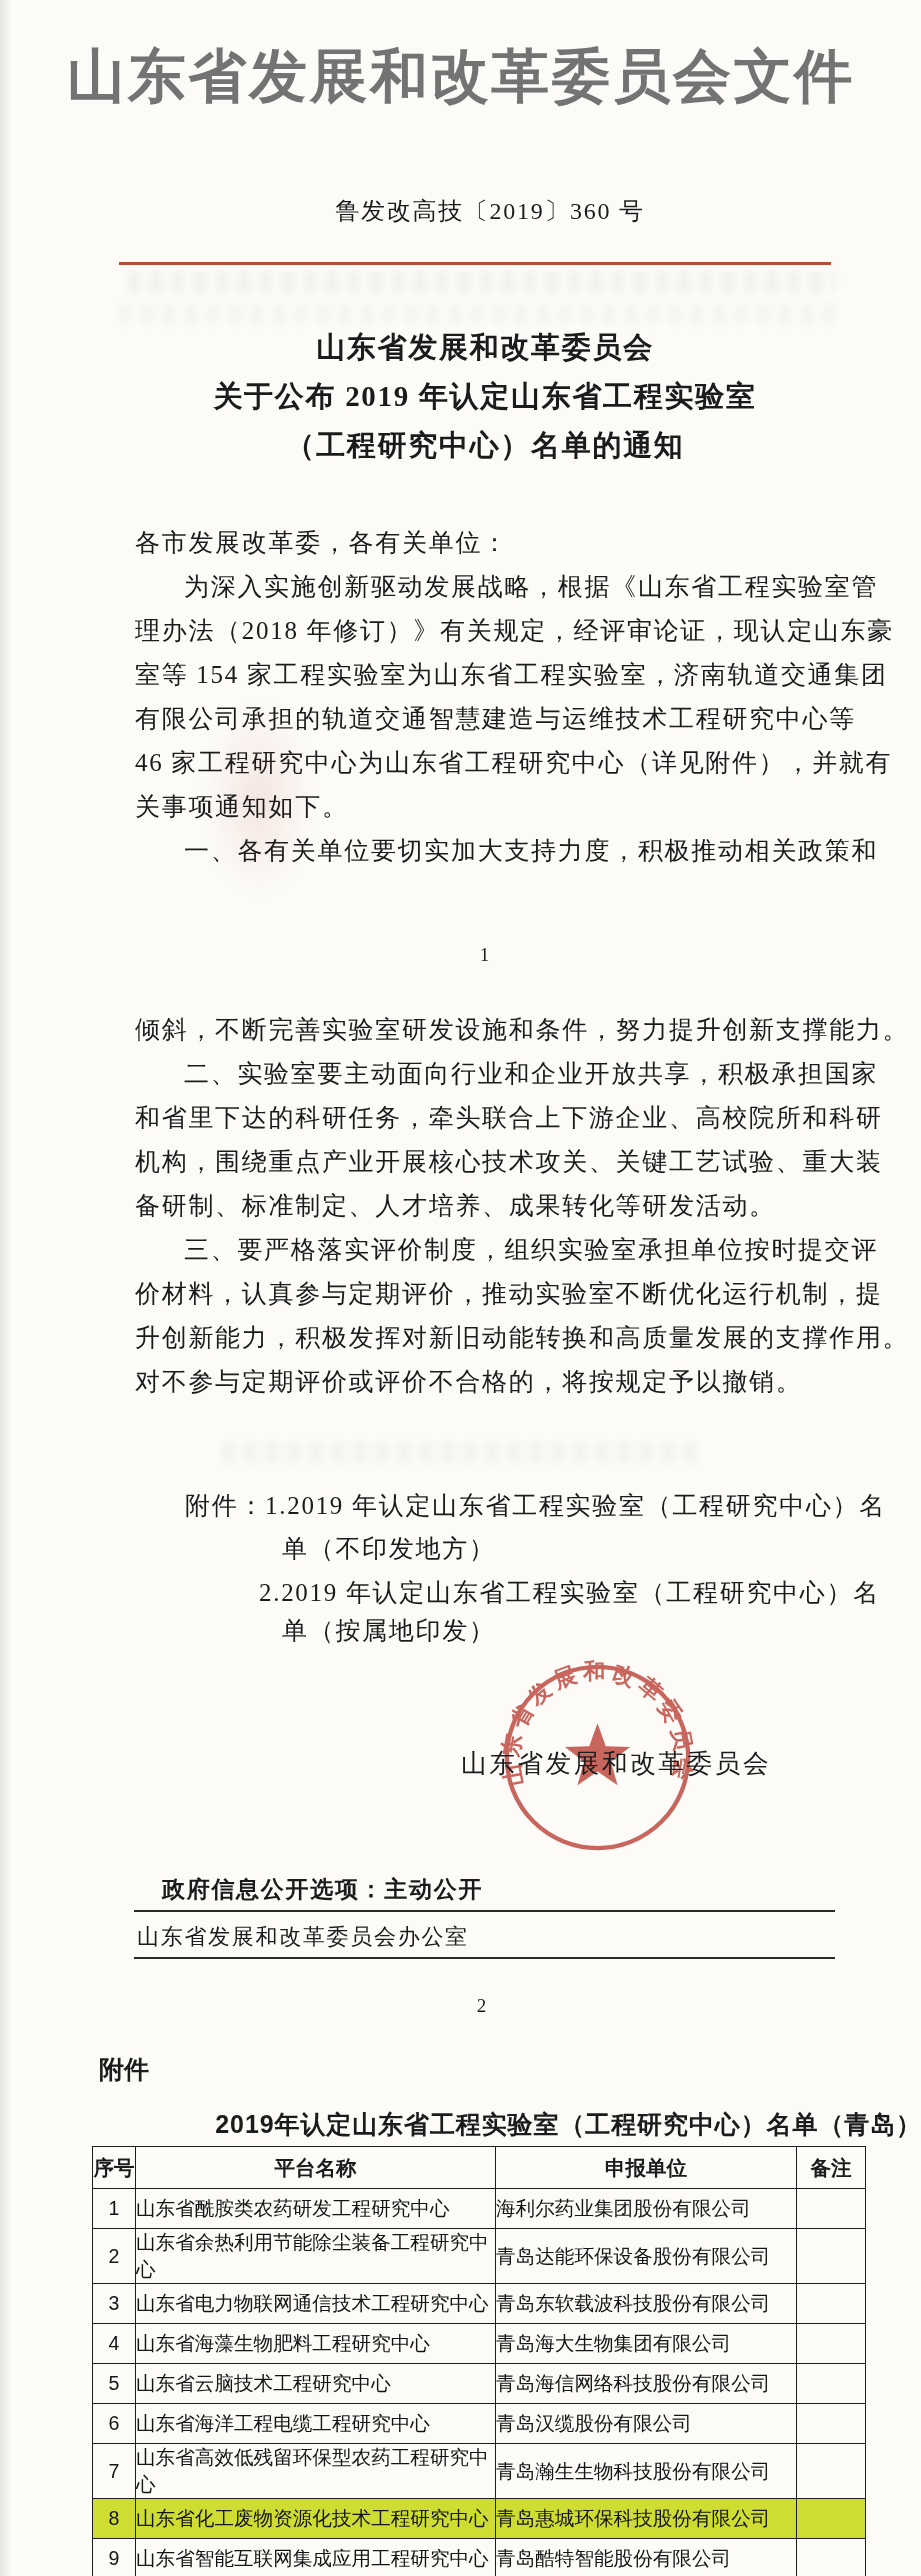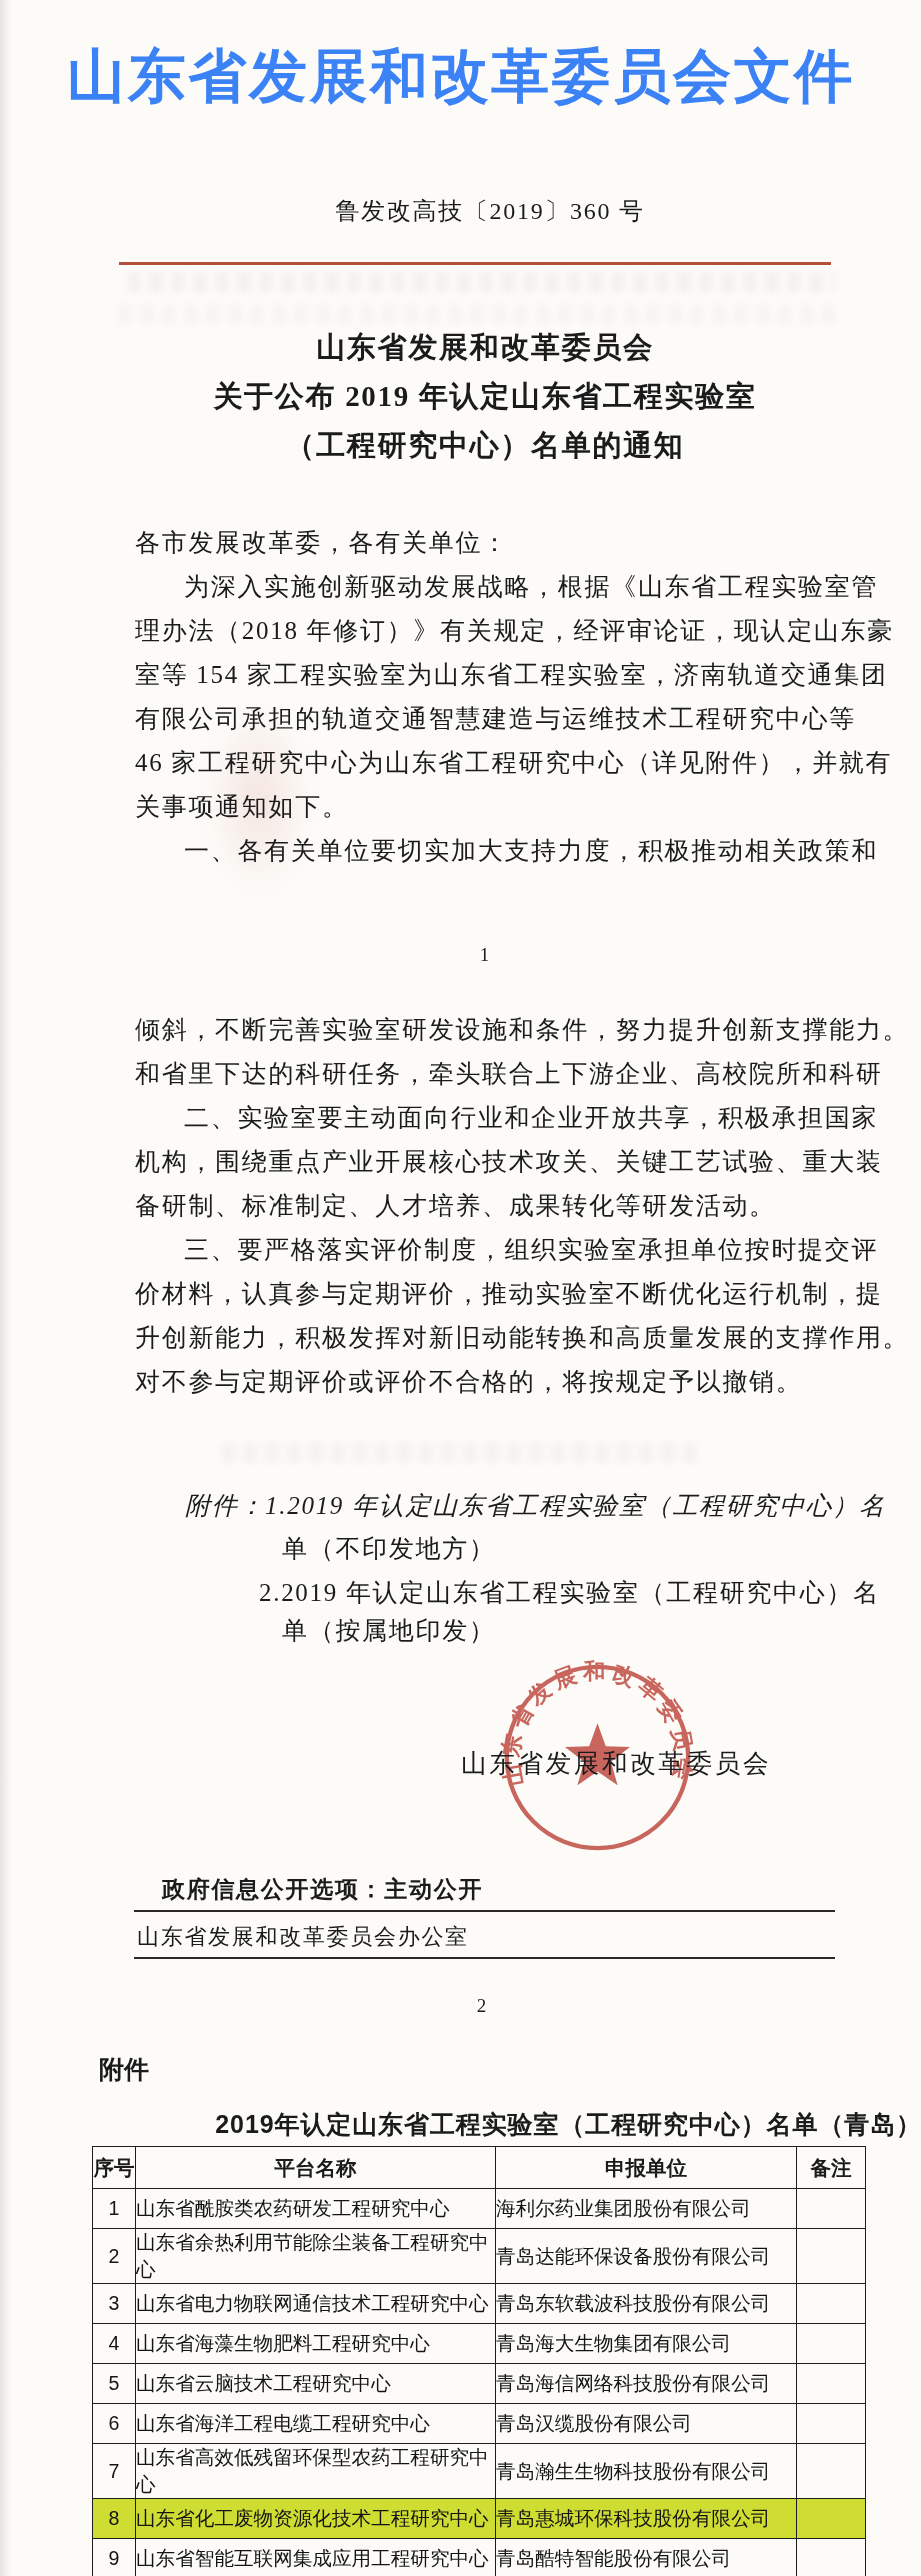--- a/index.html
+++ b/index.html
@@ -5,21 +5,21 @@
   html,body{margin:0;padding:0;background:#e9e7e3;}
   .page{
     position:relative;width:922px;height:2576px;margin:0 auto;
     background:#fcfbf8;overflow:hidden;
     font-family:"Liberation Serif","DejaVu Serif",serif;color:#1b1b1b;
   }
   .edge-shade{position:absolute;left:0;top:0;bottom:0;width:12px;
     background:linear-gradient(to right,rgba(90,85,80,.14),rgba(90,85,80,0));}
   
   .banner{position:absolute;left:0;top:38px;width:922px;text-align:center;
-    font-weight:900;font-size:58px;letter-spacing:2.6px;color:#3b82f6;
+    font-weight:900;font-size:58px;letter-spacing:2.6px;color:#737373;
     font-family:"Liberation Serif","DejaVu Serif",serif;white-space:nowrap;}
   .doc-no{position:absolute;left:58px;top:195px;width:864px;text-align:center;
     font-size:24px;letter-spacing:1.7px;}
   .red-rule{position:absolute;left:119px;top:262px;width:712px;height:2.6px;background:#b2503c;}
   
   .ghost{position:absolute;filter:blur(3.4px);background:
     repeating-linear-gradient(90deg,rgba(80,80,80,.10) 0 12px,rgba(80,80,80,.02) 12px 22px);
     border-radius:3.4px;}
   .seal-bleed{position:absolute;left:203px;top:701px;width:111px;height:196px;filter:blur(7.7px);
     background:radial-gradient(ellipse at center,rgba(195,70,50,.12),rgba(195,70,50,0) 70%);}
@@ -87,32 +87,32 @@
       <div class="line">室等 154 家工程实验室为山东省工程实验室，济南轨道交通集团</div>
       <div class="line">有限公司承担的轨道交通智慧建造与运维技术工程研究中心等</div>
       <div class="line">46 家工程研究中心为山东省工程研究中心（详见附件），并就有</div>
       <div class="line short">关事项通知如下。</div>
       <div class="line indent">一、各有关单位要切实加大支持力度，积极推动相关政策和</div>
     </div>
   <div class="page-no" style="left:459px;top:944px">1</div>
 
   <div class="body-block" style="top:1008px" id="p2-lines">
       <div class="line">倾斜，不断完善实验室研发设施和条件，努力提升创新支撑能力。</div>
+      <div class="line indent">二、实验室要主动面向行业和企业开放共享，积极承担国家</div>
       <div class="line">和省里下达的科研任务，牵头联合上下游企业、高校院所和科研</div>
-      <div class="line indent">二、实验室要主动面向行业和企业开放共享，积极承担国家</div>
       <div class="line">机构，围绕重点产业开展核心技术攻关、关键工艺试验、重大装</div>
       <div class="line short">备研制、标准制定、人才培养、成果转化等研发活动。</div>
       <div class="line indent">三、要严格落实评价制度，组织实验室承担单位按时提交评</div>
       <div class="line">价材料，认真参与定期评价，推动实验室不断优化运行机制，提</div>
       <div class="line">升创新能力，积极发挥对新旧动能转换和高质量发展的支撑作用。</div>
       <div class="line short">对不参与定期评价或评价不合格的，将按规定予以撤销。</div>
     </div>
 
   <div id="attach-lines">
-      <div class="attach-line" style="left: 185px; top: 1489px; font-style: italic;">附件：1.2019 年认定山东省工程实验室（工程研究中心）名</div>
+      <div class="attach-line" style="left: 185px; top: 1489px;">附件：1.2019 年认定山东省工程实验室（工程研究中心）名</div>
       <div class="attach-line" style="left: 282px; top: 1532px;">单（不印发地方）</div>
       <div class="attach-line" style="left: 259px; top: 1576px;">2.2019 年认定山东省工程实验室（工程研究中心）名</div>
       <div class="attach-line" style="left: 282px; top: 1614px;">单（按属地印发）</div>
     </div>
 
   <svg class="seal" viewBox="0 0 228 228">
     <circle cx="114" cy="114" r="106" fill="none" stroke="#c0453c" stroke-width="5"></circle>
     <polygon points="114,74 104.3,100.7 76,101.6 98.3,119.1 90.5,146.4 114,130.5 137.5,146.4 129.7,119.1 152,101.6 123.7,100.7" fill="#c0453c"></polygon>
     <defs>
         <path id="sealArc" d="M 49,179 A 92,92 0 1 1 179,179" fill="none"></path>

